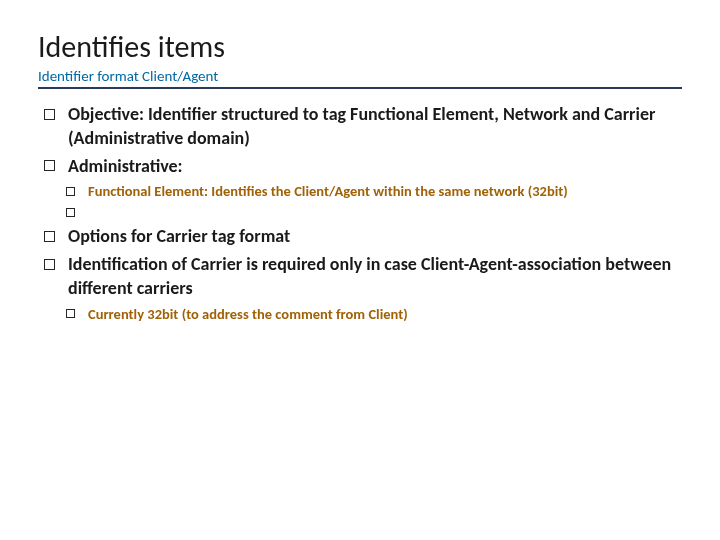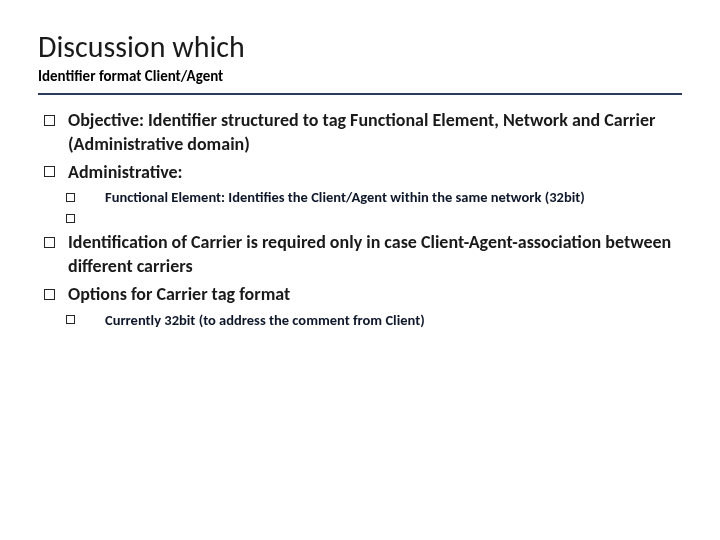--- a/index.html
+++ b/index.html
@@ -12,24 +12,24 @@
     padding: 28px 38px;
   }
   .title {
     font-size: 30px;
     font-weight: 400;
     color: #1a1a1a;
     margin-bottom: 2px;
   }
   .subtitle {
     font-size: 15px;
-    font-weight: 700;
-    color: #000000;
+    font-weight: 400;
+    color: #0369a1;
     border-bottom: 2px solid #2a3a5a;
-    padding-bottom: 8px;
+    padding-bottom: 2px;
     margin-bottom: 14px;
   }
   .list-l1 {
     list-style: none;
     margin-left: 6px;
     font-weight: bold;
   }
   .list-l1 > li {
     position: relative;
     padding-left: 24px;
@@ -39,53 +39,53 @@
     color: #1a1a1a;
   }
   .list-l2 {
     list-style: none;
     margin-left: 22px;
     margin-top: 2px;
     margin-bottom: 10px;
   }
   .list-l2 > li {
     position: relative;
-    padding-left: 39px;
+    padding-left: 22px;
     font-size: 14.5px;
     line-height: 1.32;
     margin-bottom: 2px;
-    color: #0f172a;
+    color: #a16207;
   }
   .bullet-box {
     position: absolute;
     left: 0;
     top: 0.32em;
     width: 0.62em;
     height: 0.62em;
     border: 1.5px solid #262626;
     background: transparent;
   }
   .spacer {
     height: 14px;
   }
 </style>
 </head>
 <body>
 
-<h1 class="title">Discussion which</h1>
+<h1 class="title">Identifies items</h1>
 <div class="subtitle">Identifier format Client/Agent</div>
 
 <ul class="list-l1" id="block-a">
     <li><span class="bullet-box"></span><span>Objective: Identifier structured to tag Functional Element, Network and Carrier (Administrative domain)</span></li>
     <li><span class="bullet-box"></span><span>Administrative:</span></li>
     <ul class="list-l2">
       <li><span class="bullet-box"></span><span>Functional Element: Identifies the Client/Agent within the same network (32bit)</span></li>
       <li><span class="bullet-box"></span></li>
     </ul>
   </ul>
 <div class="spacer"></div>
 <ul class="list-l1" id="block-b">
+    <li><span class="bullet-box"></span><span>Options for Carrier tag format</span></li>
     <li><span class="bullet-box"></span><span>Identification of Carrier is required only in case Client-Agent-association between different carriers</span></li>
-    <li><span class="bullet-box"></span><span>Options for Carrier tag format</span></li>
     <ul class="list-l2">
       <li><span class="bullet-box"></span><span>Currently 32bit (to address the comment from Client)</span></li>
     </ul>
   </ul>
 
 </body></html>

